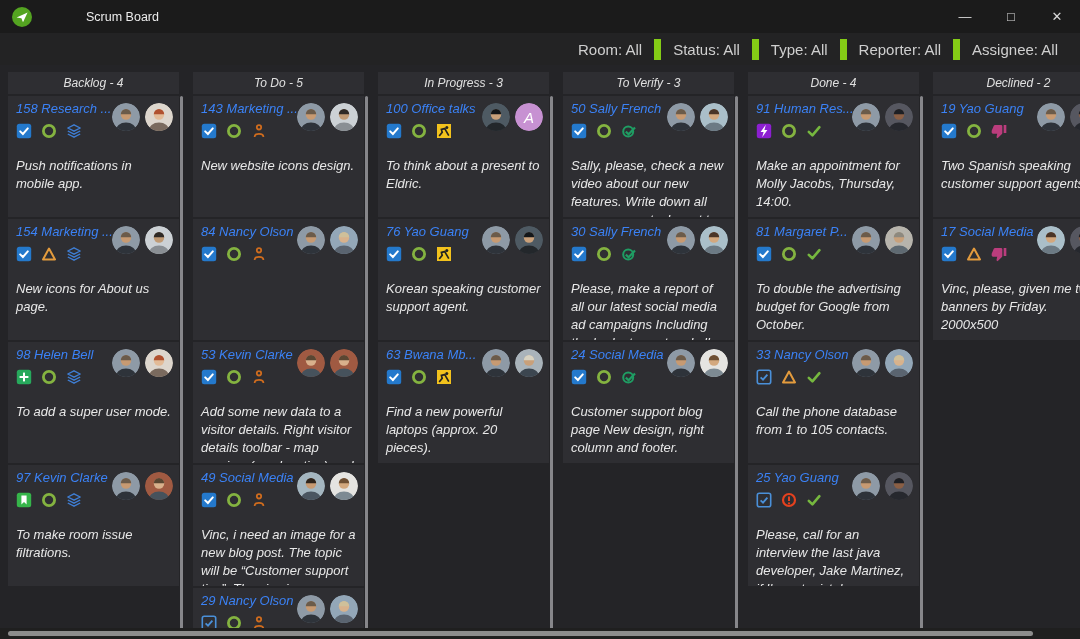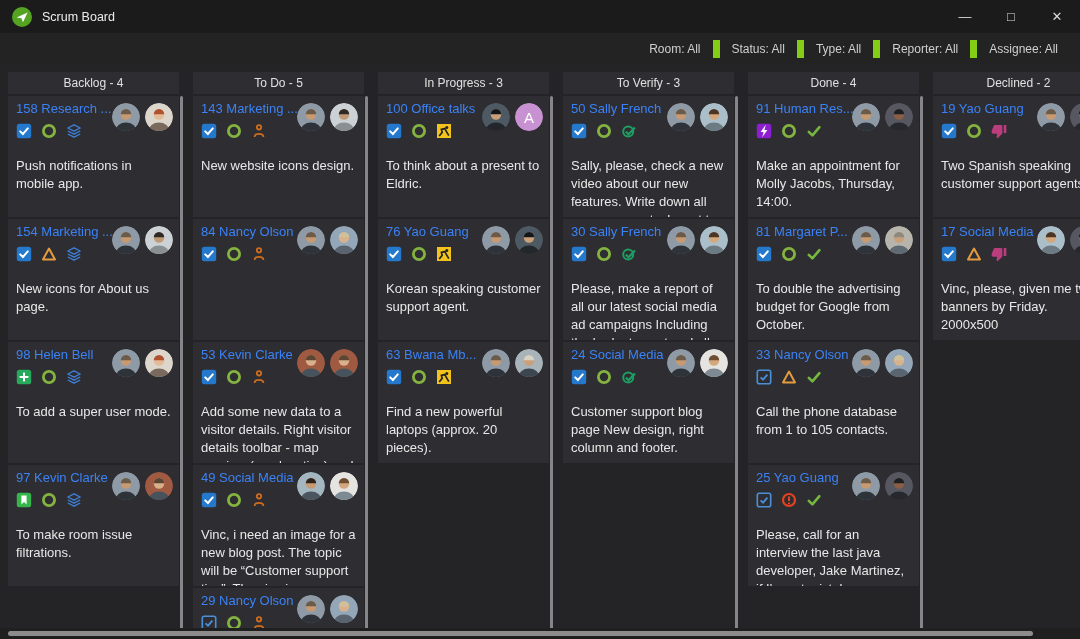--- a/index.html
+++ b/index.html
@@ -1,36 +1,36 @@
 <!DOCTYPE html>
 <html><head>
 <meta charset="utf-8">
 <style>
   html,body{margin:0;padding:0;background:#000;}
   #app{position:relative;width:1080px;height:639px;overflow:hidden;
        background:#242427;font-family:"Liberation Sans",sans-serif;color:#e6e6e6;}
 
   
-  .titlebar{height:33px;background:#1b1b1b;display:flex;align-items:center;}
+  .titlebar{height:33px;background:#1b1b1b;display:flex;align-items:center;gap:44px;}
   .app-icon{width:20px;height:20px;margin:0 10px 0 12px;flex:none;}
   .app-icon svg{width:100%;height:100%;display:block;}
   .win-title{font-size:12.5px;color:#ececec;}
   .win-controls{margin-left:auto;display:flex;height:100%;}
   .win-btn{width:46px;height:100%;display:flex;align-items:center;justify-content:center;
            font-size:13px;color:#d8d8d8;cursor:default;}
 
   
   .filterbar{height:32px;background:#232324;display:flex;align-items:center;
              justify-content:flex-end;padding-right:10px;}
-  .filter-item{font-size:12px;color:#cfcfcf;padding:2px 12px;}
+  .filter-item{font-size:15px;color:#cfcfcf;padding:2px 12px;}
   .filter-item + .filter-item{border-left:7px solid #84cc16;}
 
   
   .board{position:absolute;top:65px;left:0;right:0;bottom:0;display:flex;
-         padding:7px 0 0 8px;overflow:hidden;}
+         padding:7px 0 0 8px;overflow:hidden;font-style:italic;}
   .column{width:175px;margin-right:10px;position:relative;flex:none;}
   .col-header{width:171px;height:22px;background:#2e2e32;color:#e0e0e0;font-size:12px;
               display:flex;align-items:center;justify-content:center;margin-bottom:2px;}
   .cards{width:171px;}
   .card{background:#2e2e32;height:121px;margin-bottom:2px;padding:4px 8px 5px 8px;
         box-sizing:border-box;position:relative;overflow:hidden;}
   .card-title{display:block;color:#3b82f6;font-size:13px;line-height:17px;
               white-space:nowrap;overflow:hidden;max-width:98px;}
   .card-icons{display:flex;gap:9px;margin-top:6px;height:16px;}
   .ticon{width:16px;height:16px;display:block;flex:none;}

